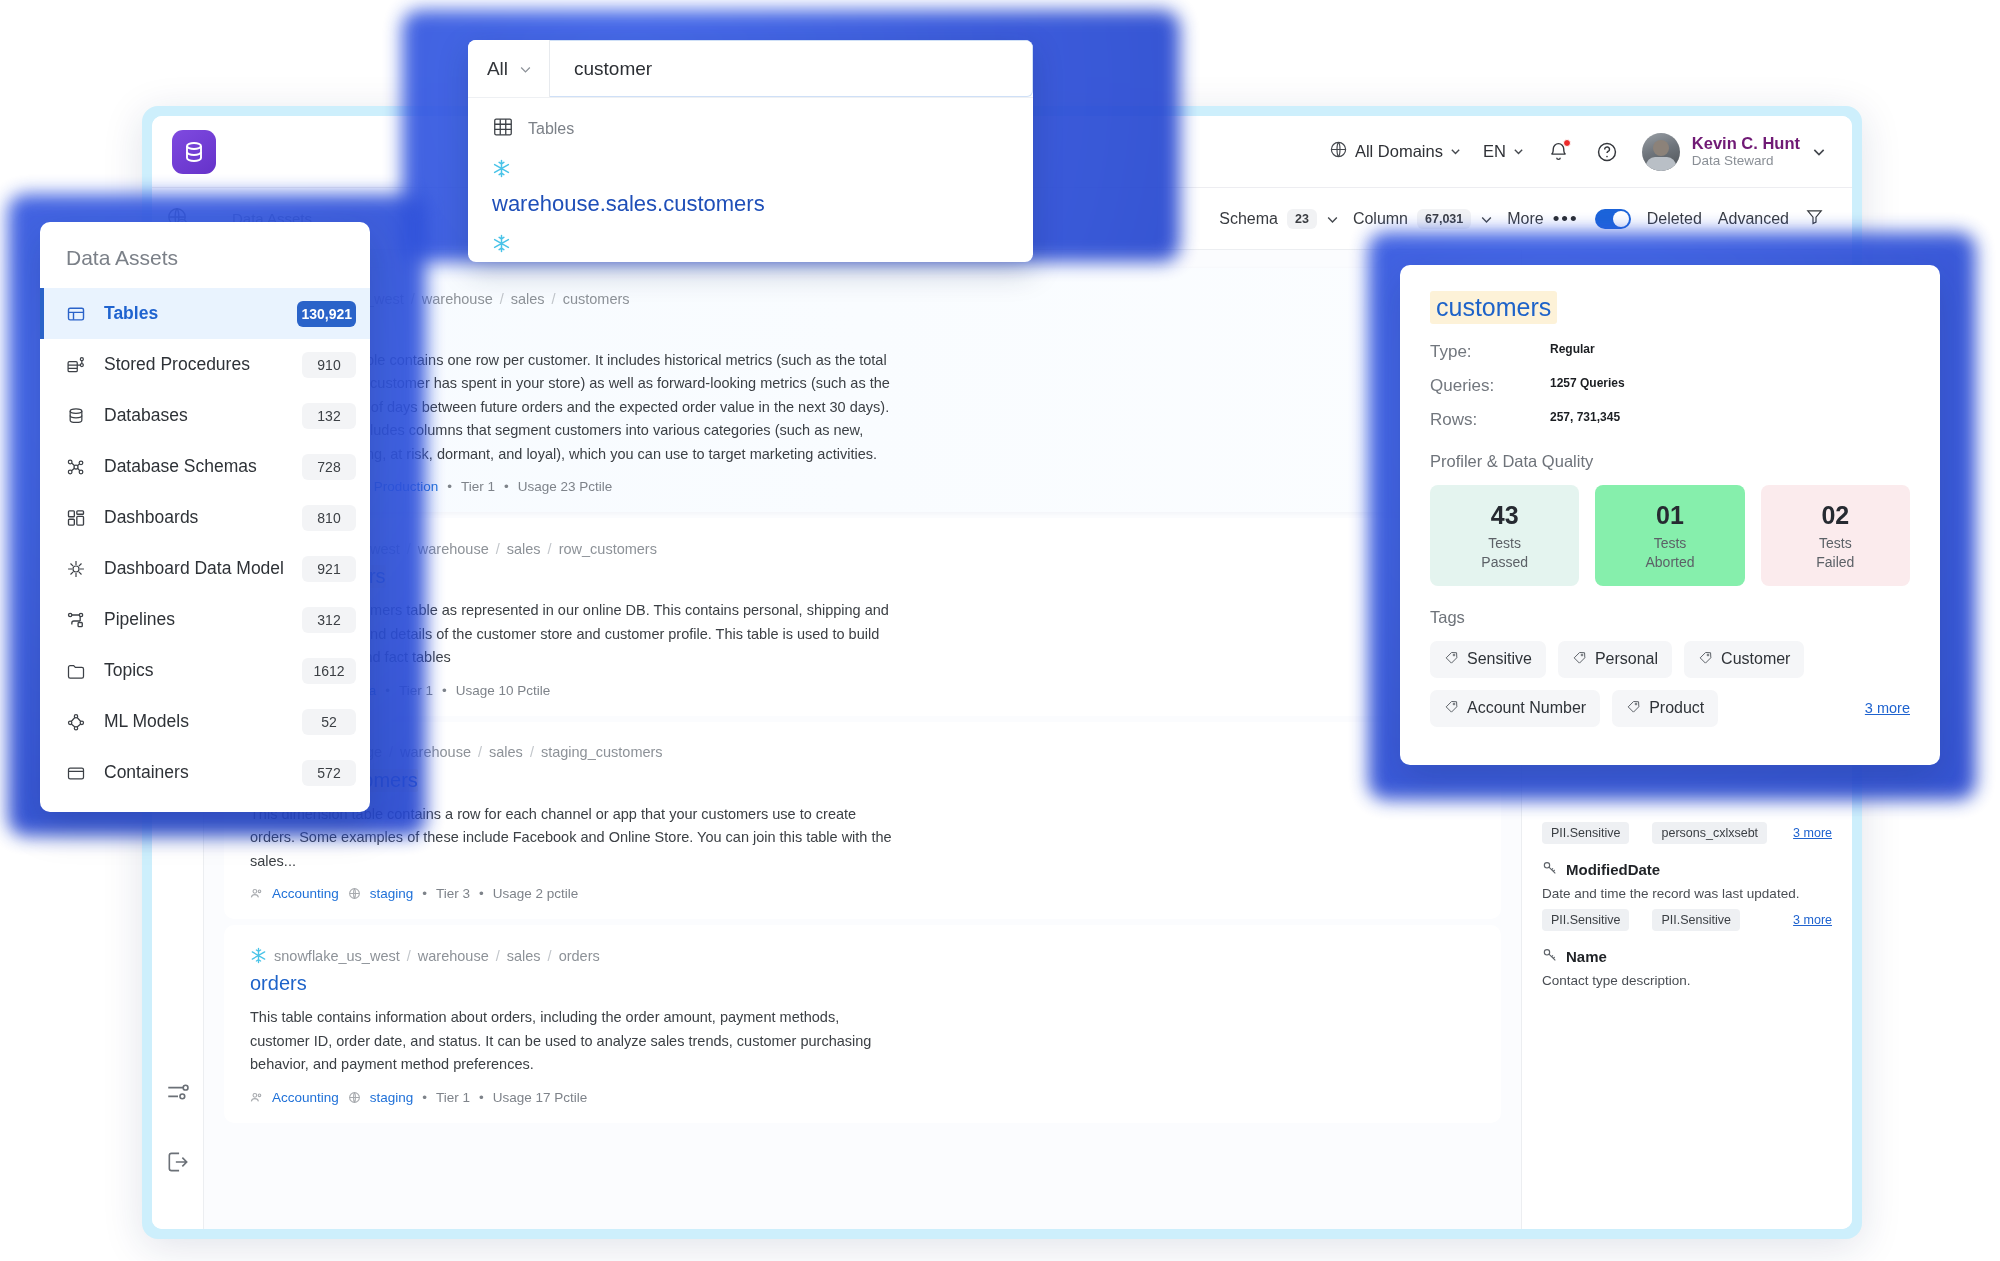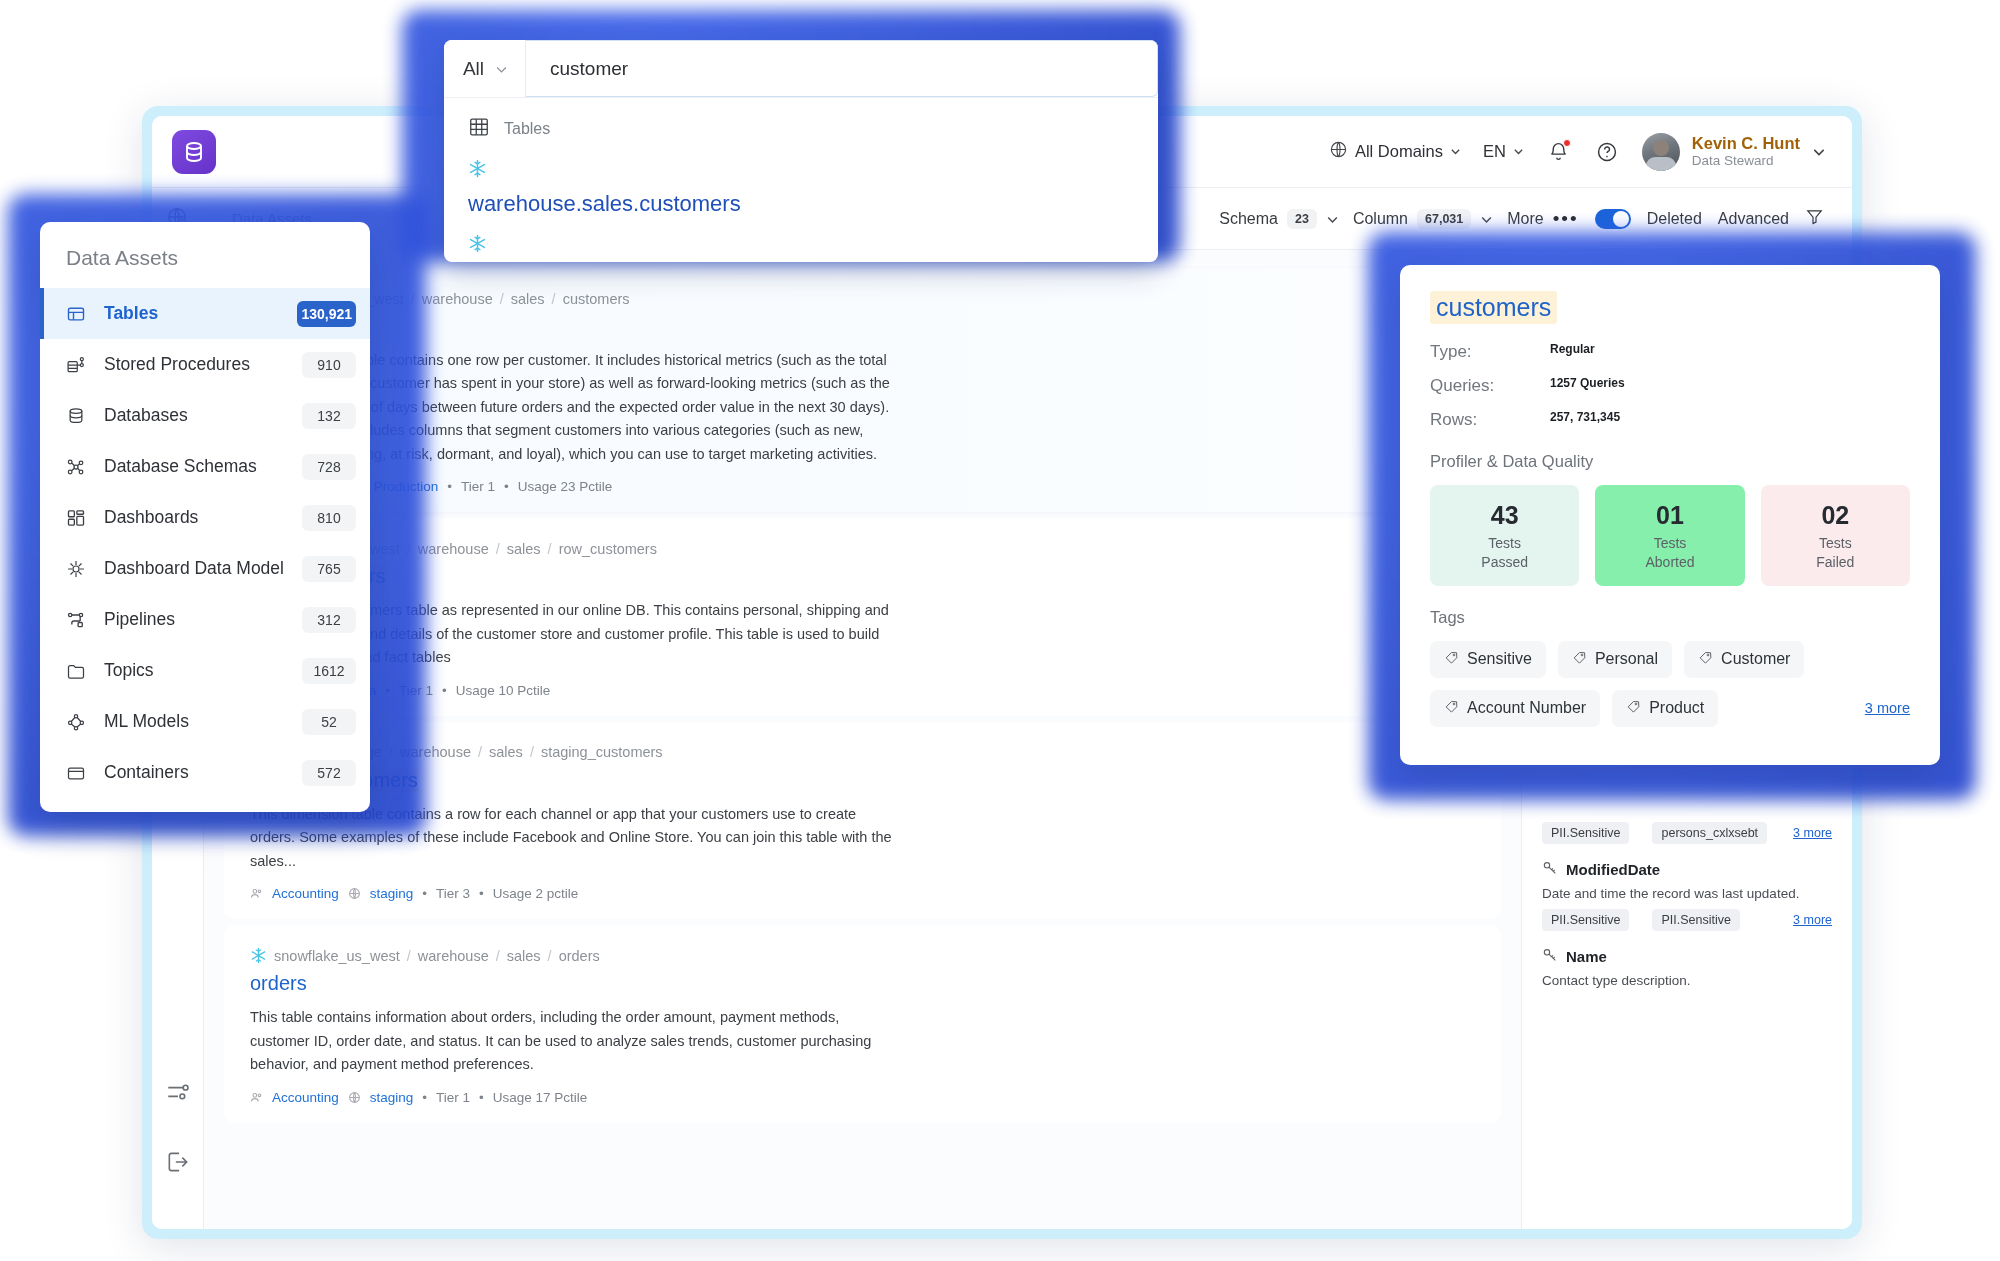--- a/index.html
+++ b/index.html
@@ -71,21 +71,21 @@
     width: 16px; height: 16px; border-radius: 50%;
     background: #8c8279;
   }
   .avatar::before {
     content:""; position:absolute; left:50%; bottom:-4px;
     transform: translateX(-50%);
     width: 30px; height: 18px; border-radius: 9px 9px 0 0;
     background: #b9bfc6;
   }
   .user-block { display:flex; flex-direction: column; line-height: 1.18; }
-  .user-name { font-size: 16.5px; color: #a16207; font-weight: 600; }
+  .user-name { font-size: 16.5px; color: #701a75; font-weight: 600; }
   .user-role { font-size: 13.5px; color: #8a8f96; }
 
   
   .subbar {
     height: 62px; display: flex; align-items: center;
     border-bottom: 1px solid #eceef1; background: #fff;
   }
   .rail-head {
     width: 52px; display:flex; align-items:center; justify-content:center;
     flex: 0 0 auto;
@@ -192,22 +192,22 @@
     border-radius: 18px;
     background: #2f55e0;
     filter: blur(9px);
     opacity: .92;
   }
   .glow.noise { background: radial-gradient(circle at 30% 30%, #3a60ea, #2546cf); }
 
   
   .search-glow { left: 402px; top: 10px; width: 778px; height: 252px; }
   .search-pop {
-    position: absolute; left: 444px; top: 40px;
-    width: 714px; height: 222px;
+    position: absolute; left: 468px; top: 40px;
+    width: 565px; height: 222px;
     background: #fff; border-radius: 8px;
     box-shadow: 0 10px 30px rgba(15,35,80,.22);
     overflow: hidden;
   }
   .search-row { display: flex; height: 58px; border-bottom: 1px solid #eef0f3; }
   .search-scope {
     width: 82px; display:flex; align-items:center; justify-content:center;
     gap: 11px; font-size: 19px; color:#33363b;
     border-right: 1px solid #e7eaee; background:#fff;
   }
@@ -768,21 +768,21 @@
     </div>
 
     <div class="da-item">
       <span class="da-ico">
         <svg width="20" height="20" viewBox="0 0 24 24" fill="none" stroke="#3c4046" stroke-width="1.4">
           <circle cx="12" cy="12" r="3.6"></circle>
           <path d="M12 2.5v4.8M12 16.7v4.8M2.5 12h5M16.5 12h5M5.4 5.4l3.2 3.2M15.4 15.4l3.2 3.2M18.6 5.4l-3.2 3.2M8.6 15.4l-3.2 3.2"></path>
         </svg>
       </span>
       <span class="da-label">Dashboard Data Model</span>
-      <span class="da-badge">765</span>
+      <span class="da-badge">921</span>
     </div>
 
     <div class="da-item">
       <span class="da-ico">
         <svg width="20" height="20" viewBox="0 0 24 24" fill="none" stroke="#3c4046" stroke-width="1.6">
           <circle cx="5" cy="6" r="2"></circle>
             <circle cx="18" cy="6" r="2"></circle>
             <rect x="14.5" y="15" width="5" height="5" rx="1"></rect>
           <path d="M7 6h9M17 8v5.2M17 13.2H9.5c-1.4 0-2.5 1.1-2.5 2.5v1.8"></path>
         </svg>

